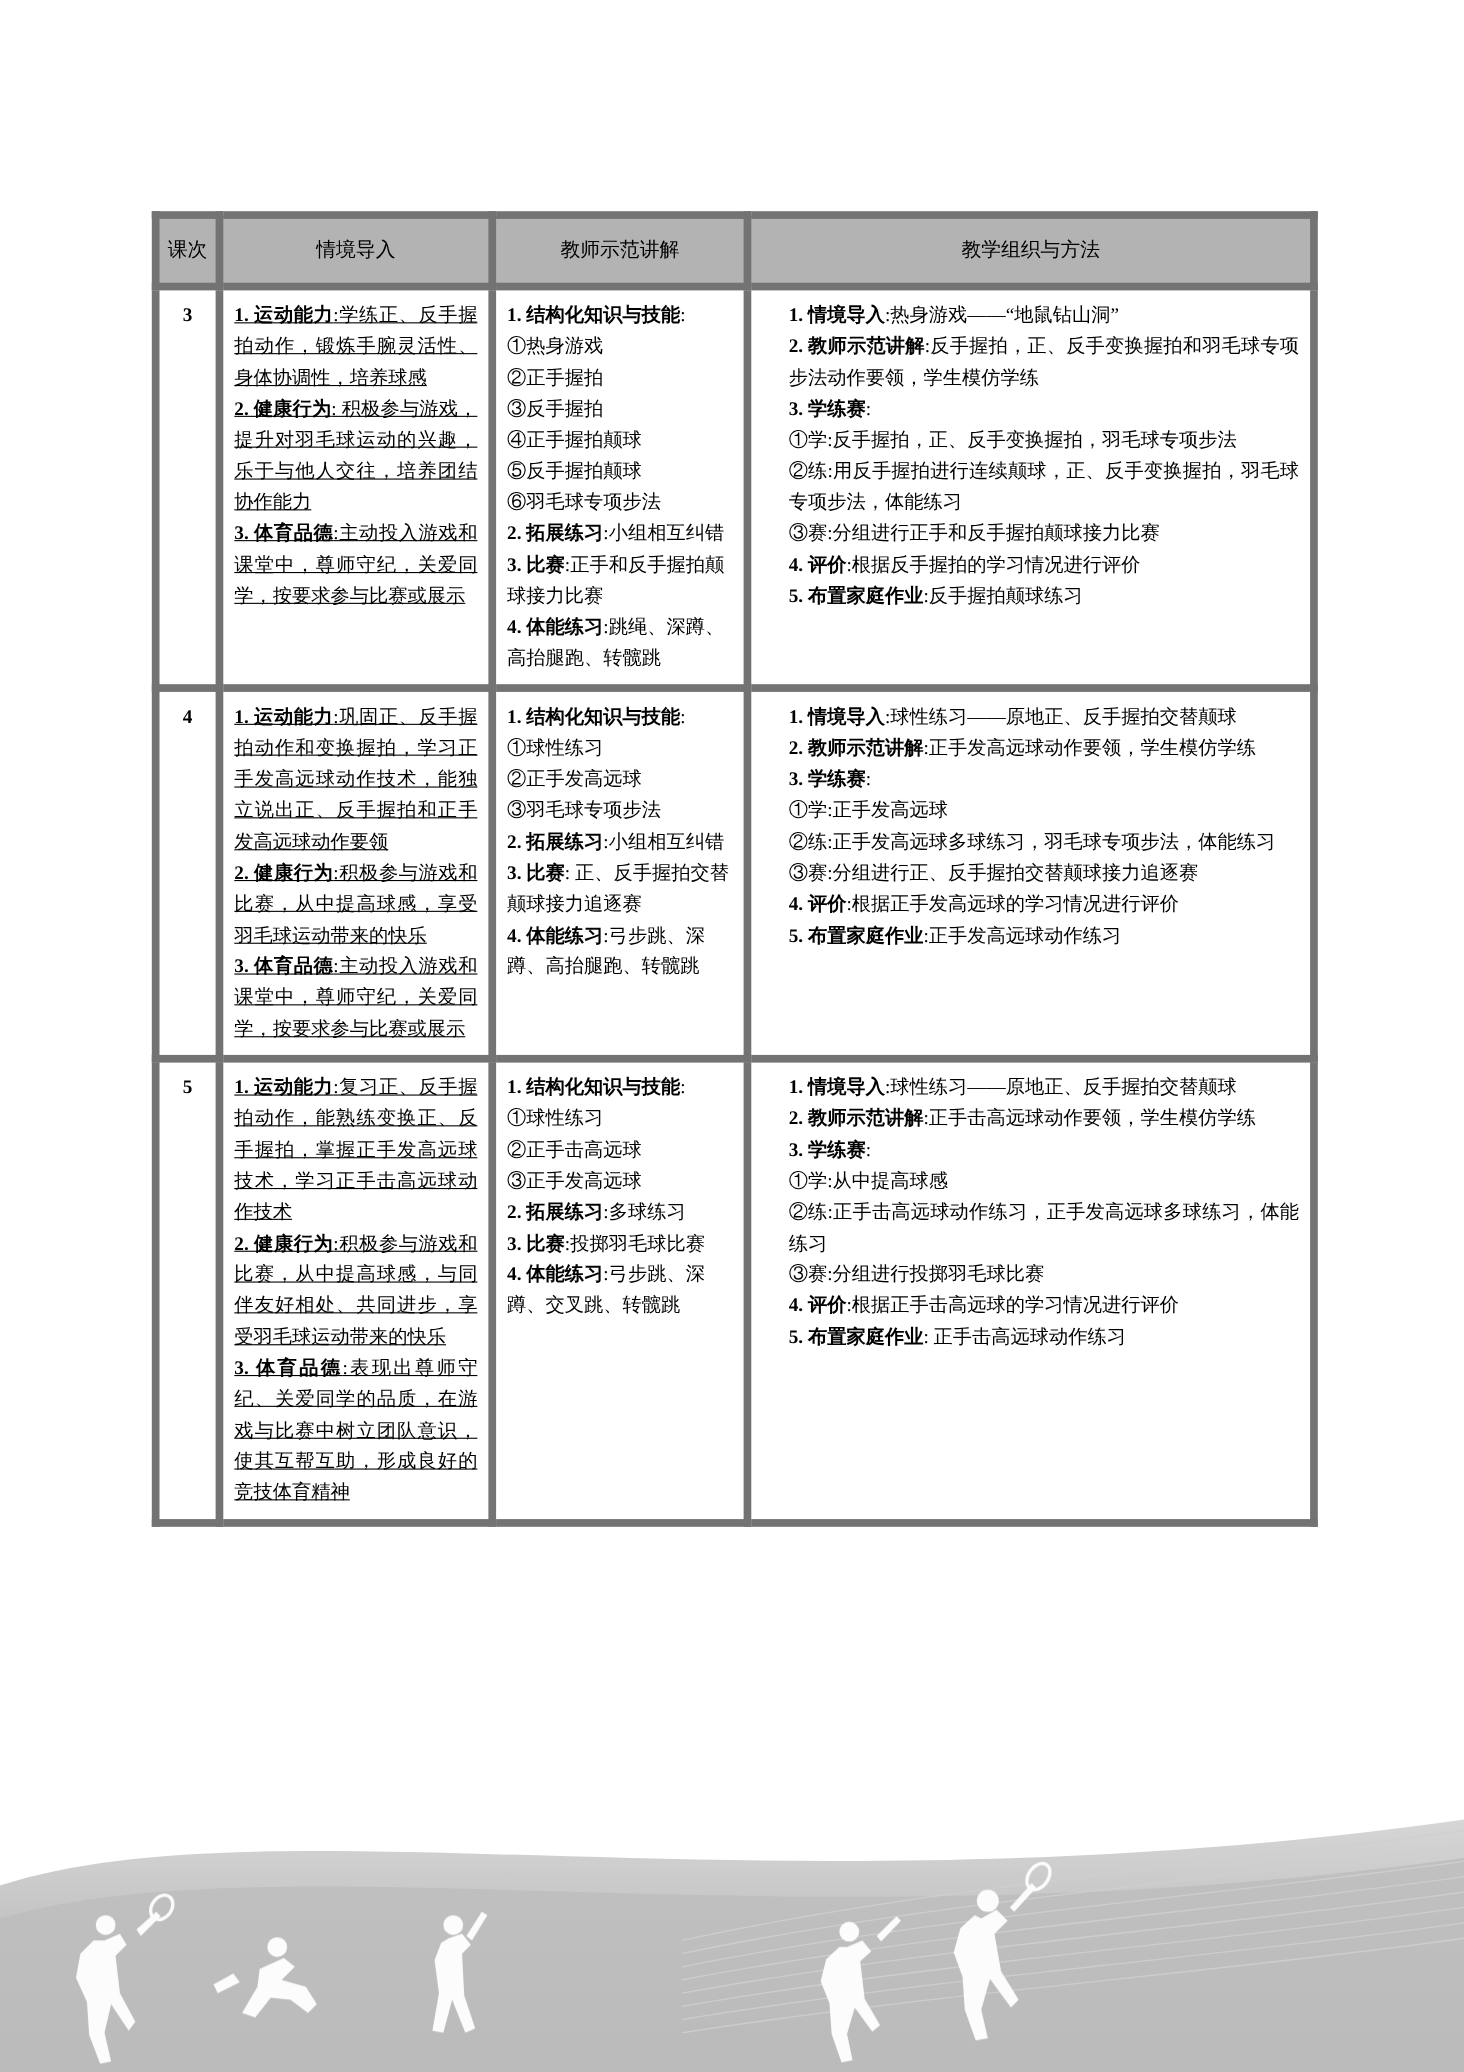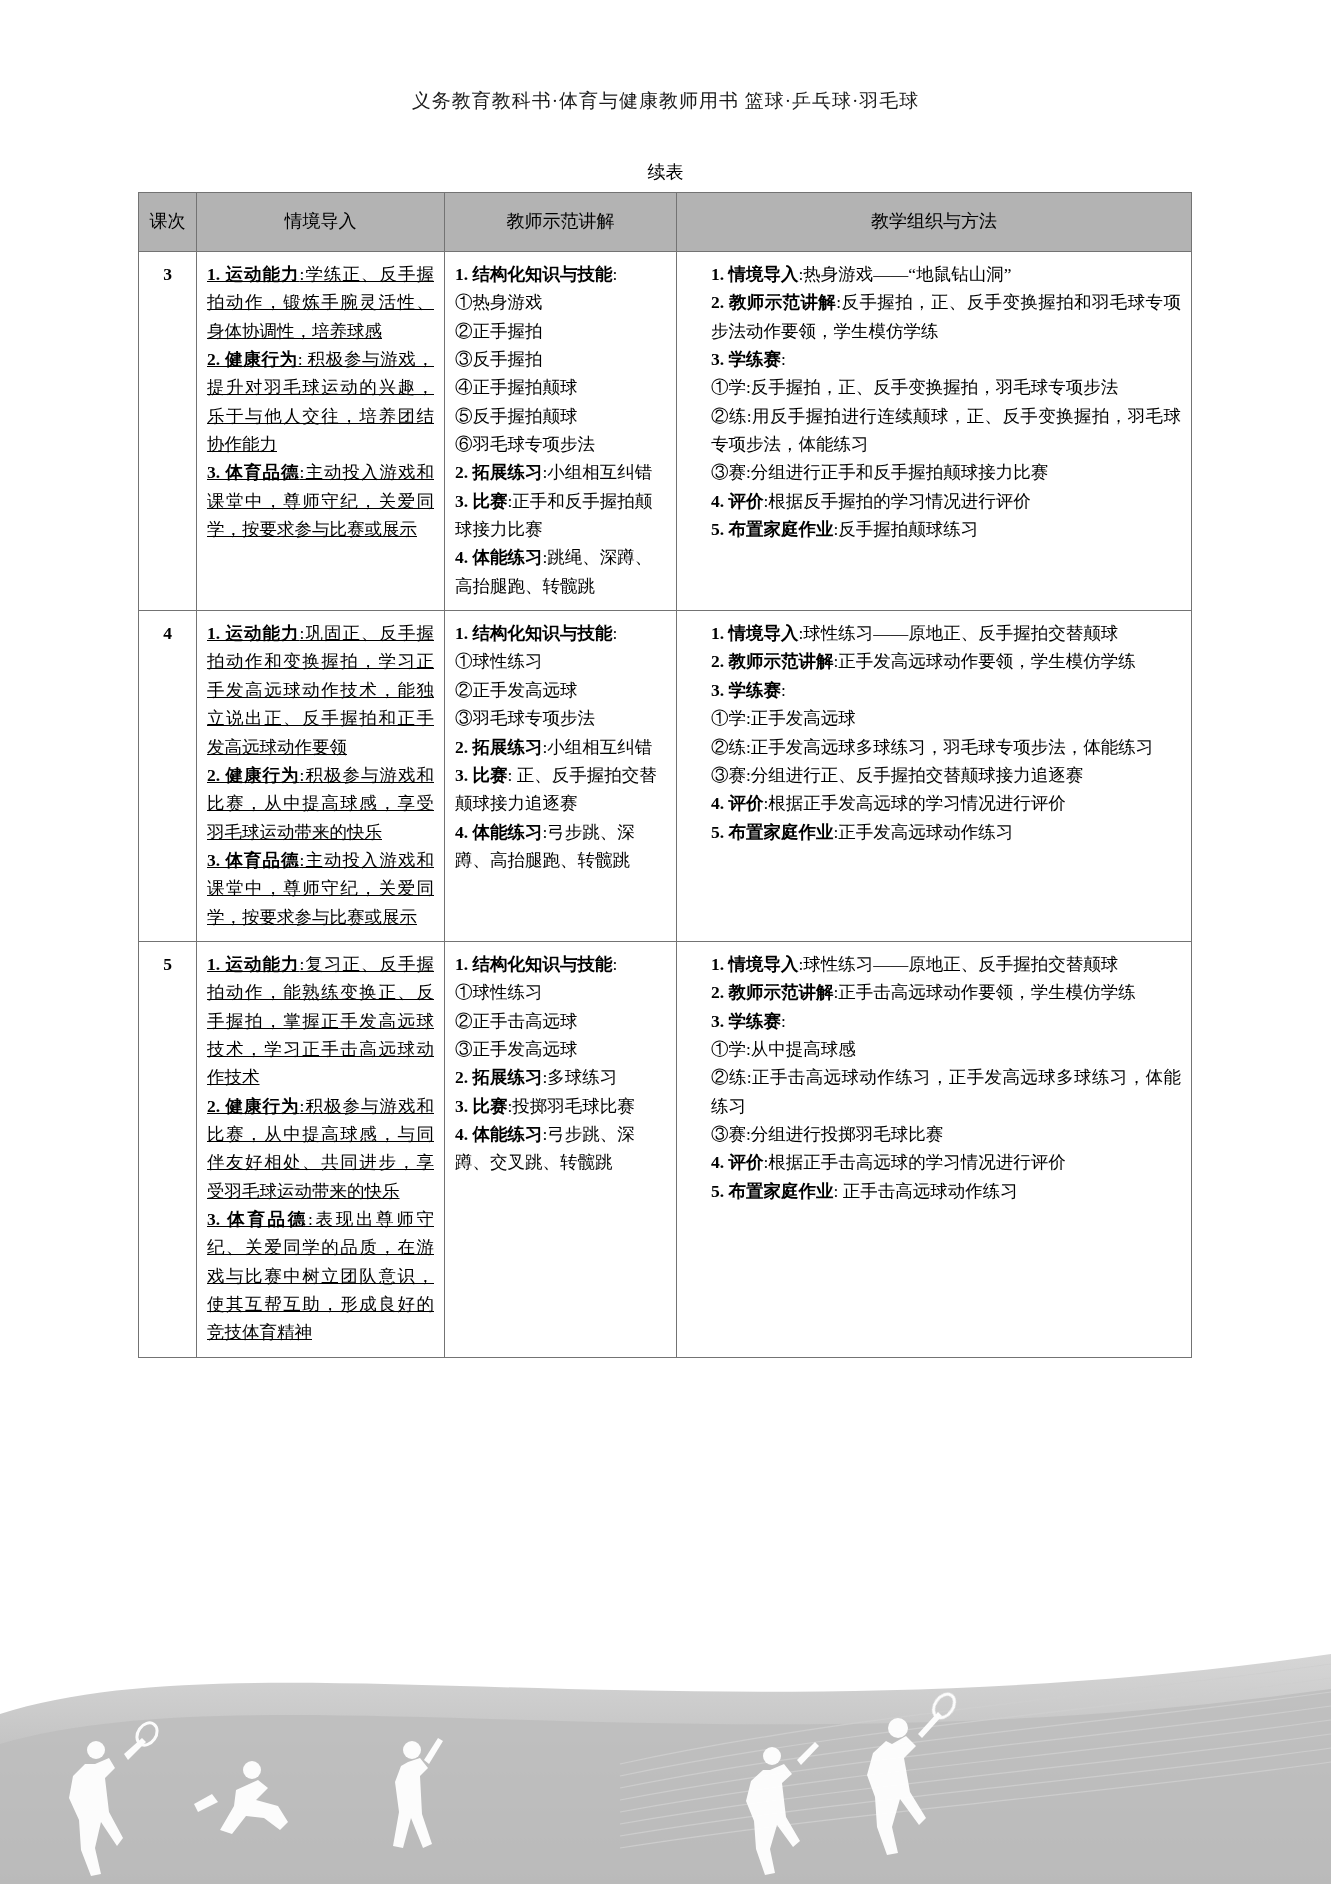--- a/index.html
+++ b/index.html
@@ -39,21 +39,21 @@
   }
   table.main {
     position: absolute;
     top: 192px;
     left: 138px;
     width: 1053px;
     border-collapse: collapse;
     table-layout: fixed;
   }
   table.main th, table.main td {
-    border: 1px solid #737373;
+    border: 7px solid #737373;
     vertical-align: top;
     padding: 8px 10px 10px 10px;
     font-size: 17.5px;
     line-height: 1.62;
   }
   table.main thead th {
     background: #b3b3b3;
     text-align: center;
     vertical-align: middle;
     font-weight: normal;
@@ -107,23 +107,21 @@
     letter-spacing: 2px;
     color: #111;
     z-index: 5;
   }
 </style>
 </head>
 <body>
 
 <div class="page">
 
-  <div class="header">义务教育教科书·体育与健康教师用书  篮球·乒乓球·羽毛球</div>
-
-  <div class="continued">续表</div>
+
 
   <table class="main">
     <colgroup>
       <col class="c-num">
       <col class="c-goal">
       <col class="c-content">
       <col class="c-method">
     </colgroup>
     <thead>
       <tr>

